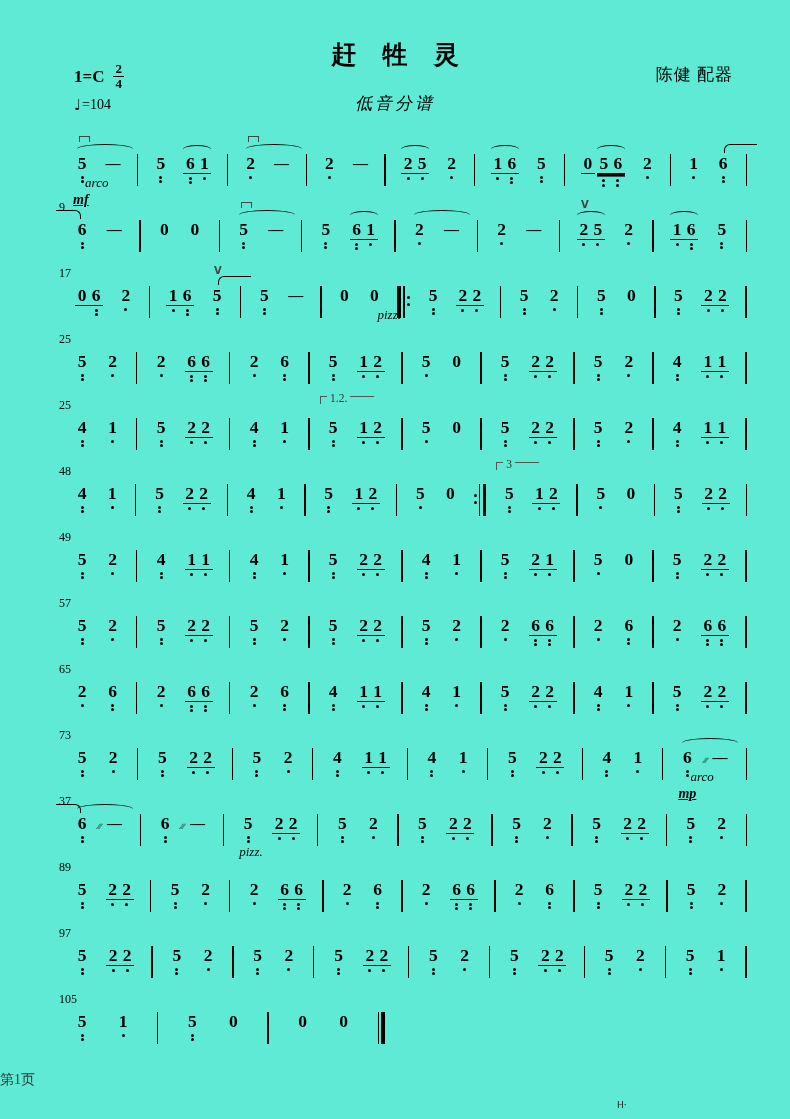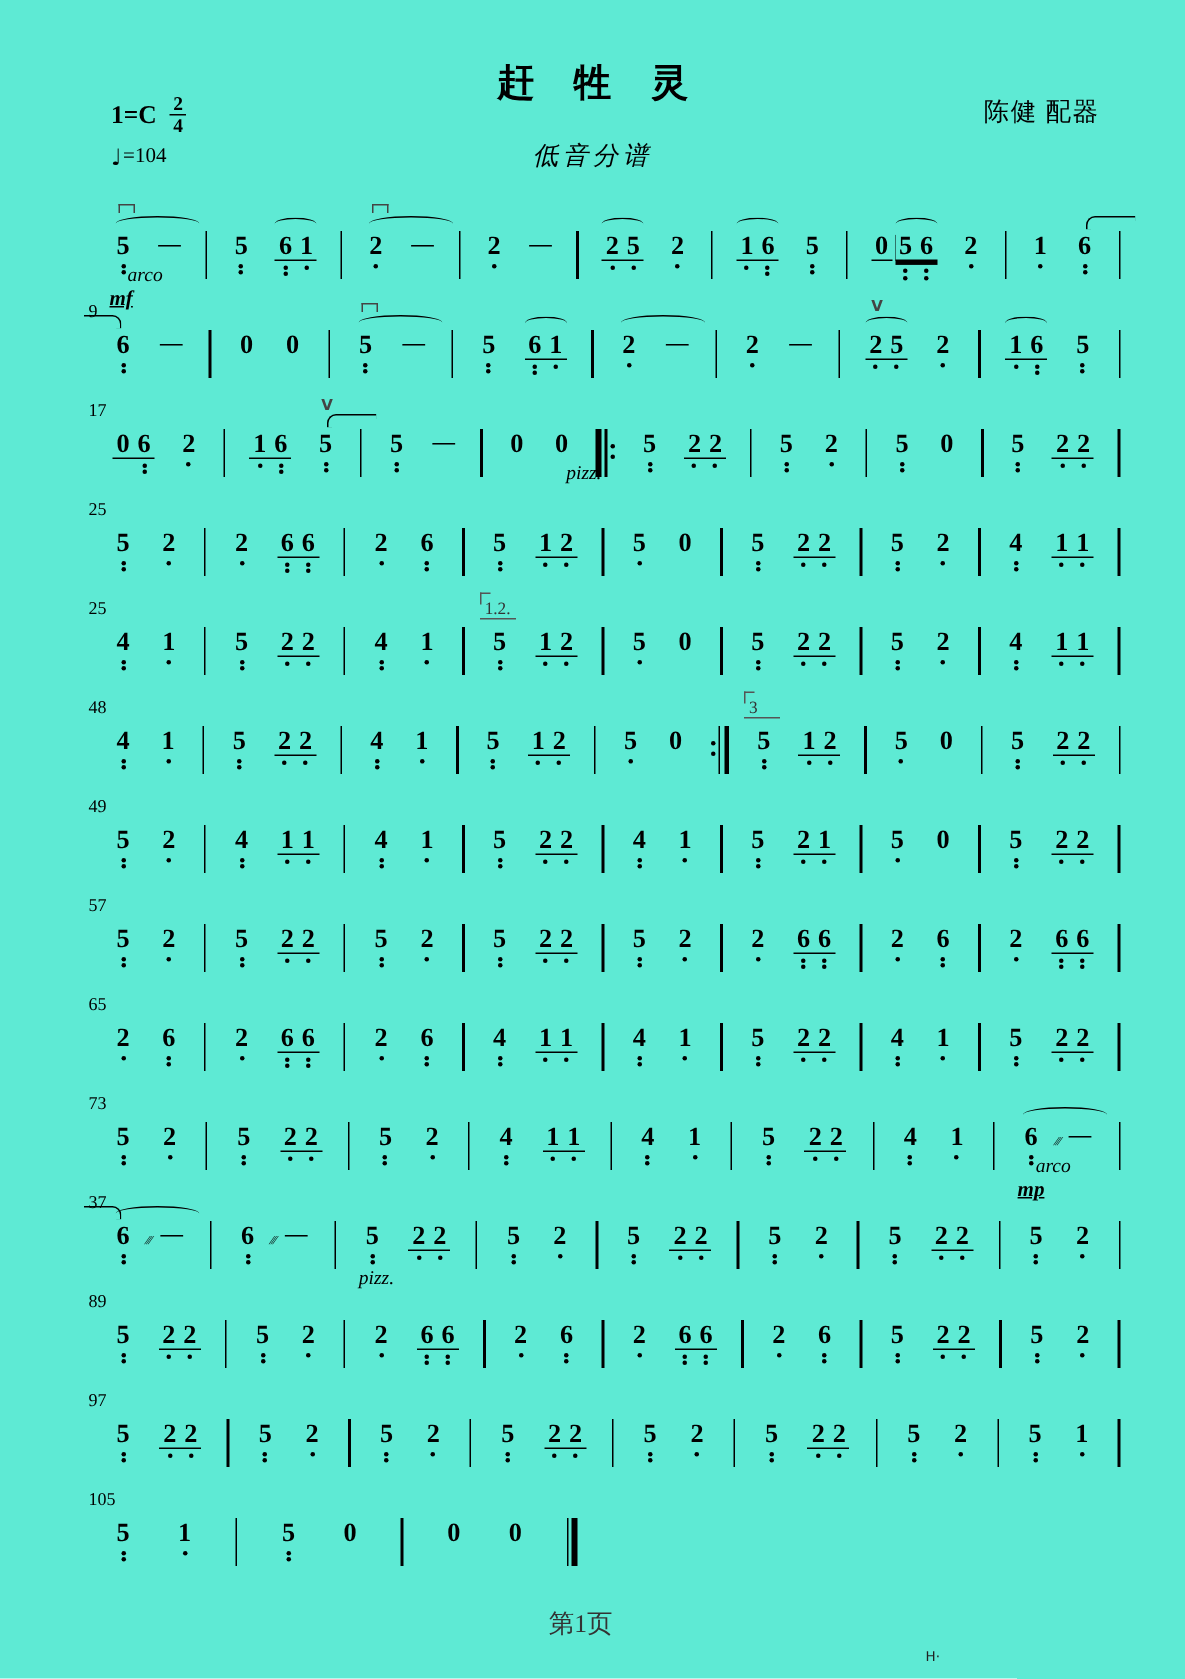--- a/index.html
+++ b/index.html
@@ -40,34 +40,34 @@
         border-radius:50% 50% 0 0;}
   .tier{position:absolute;left:55%;top:-10px;width:32px;height:8px;border-top:1.7px solid #000;
         border-left:1.3px solid #000;border-top-left-radius:6px;}
   .tiel{position:absolute;right:55%;top:-10px;width:24px;height:8px;border-top:1.7px solid #000;
         border-right:1.3px solid #000;border-top-right-radius:6px;}
   .bowd{position:absolute;top:-18px;left:4px;width:9px;height:5px;border:1.3px solid #444;border-bottom:none;}
   .bowu{position:absolute;top:-20px;left:4px;font-size:10px;font-weight:bold;color:#444;
         font-family:"DejaVu Sans",sans-serif;line-height:1;}
   .trem{position:absolute;right:-12px;top:3px;font-size:8px;font-style:italic;letter-spacing:-1px;
         transform:skewX(-12deg);font-weight:normal;}
-  .volta{position:absolute;top:-23px;left:-6px;display:flex;align-items:flex-start;color:#555;flex-direction:column;}
+  .volta{position:absolute;top:-23px;left:-6px;display:flex;align-items:flex-end;color:#555;}
   .vcorner{width:6px;height:7px;border-left:1.2px solid #555;border-top:1.2px solid #555;}
   .vlabel{font-size:11.5px;line-height:11px;padding:0 3px;margin-top:-2px;color:#333;}
   .vtail{width:24px;height:7px;border-top:1.2px solid #555;}
   .below{position:absolute;font-size:13px;font-style:italic;white-space:nowrap;}
   .bposr{top:21px;left:72%;font-family:Liberation Serif, serif;}
   .bposl{top:30px;left:-2px;}
   .dyn{position:absolute;top:38px;left:-2px;font-size:14px;font-weight:bold;font-style:italic;text-decoration:underline;}
   .bar{display:inline-flex;align-items:flex-start;gap:2.5px;}
   .bl{width:1.3px;height:32px;background:#000;display:block;}
   .blk{width:3.4px;height:32px;background:#000;display:block;}
   .rdots{display:flex;flex-direction:column;gap:4px;justify-content:center;height:30px;}
   
-  .footer{position:absolute;top:1071px;left:0;right:16px;text-align:center;font-size:17px;color:#333;}
+  .footer{position:absolute;top:1071px;left:0;right:16px;text-align:left;font-size:14px;color:#333;}
   .corner{position:absolute;left:617px;top:1100px;font-size:9px;color:#222;font-family:"DejaVu Sans",sans-serif;}
 </style>
 </head>
 <body>
 
 <div class="page">
   <div class="meta">
     <div class="keyrow">
       <span>1=C</span>
       <span class="frac">

